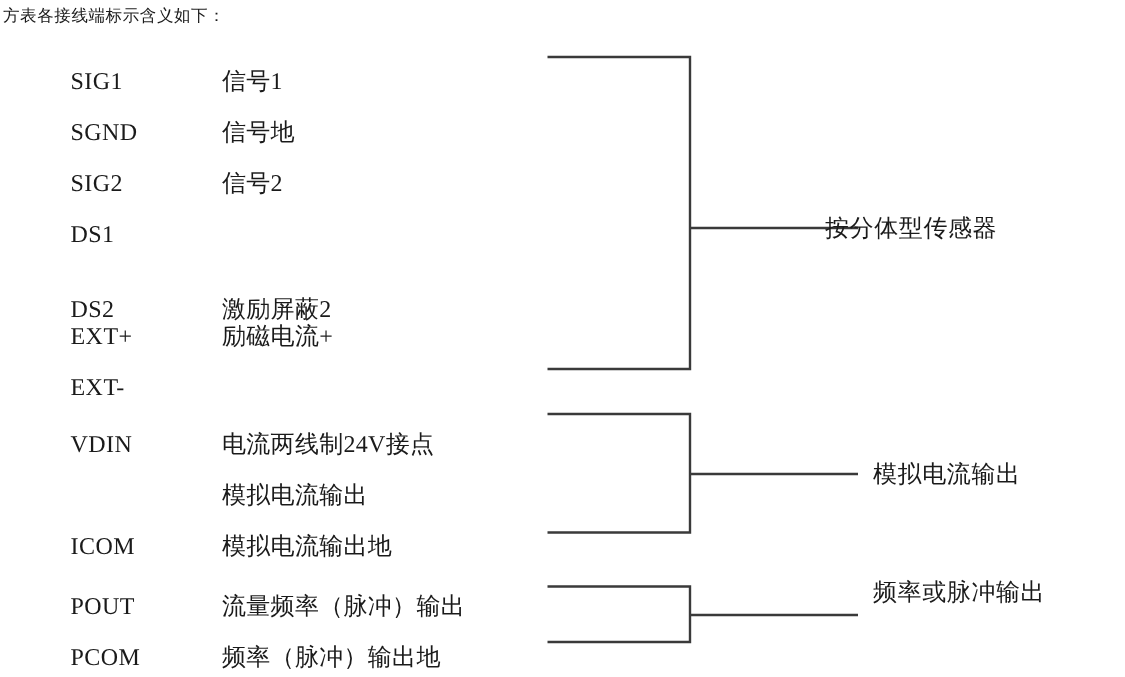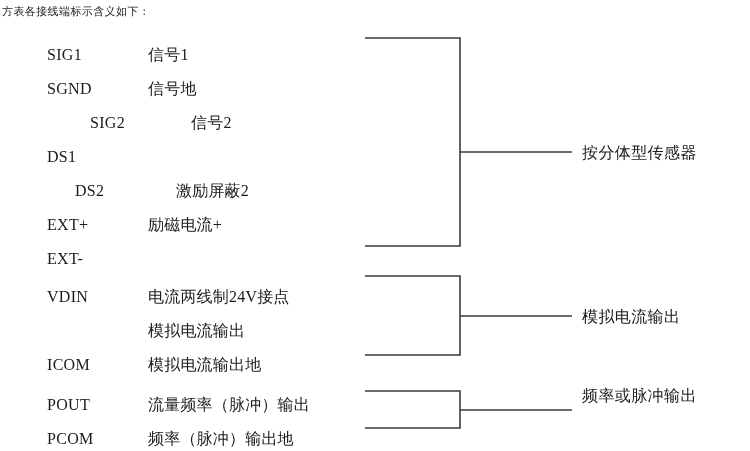--- a/index.html
+++ b/index.html
@@ -90,28 +90,28 @@
 
   <div class="rows">
       <div class="row" style="top: 14px;">
         <span class="code">SIG1</span>
         <span class="desc">信号1</span>
       </div>
       <div class="row" style="top: 48px;">
         <span class="code">SGND</span>
         <span class="desc">信号地</span>
       </div>
-      <div class="row" style="top: 82px; margin-left: 43px;">
+      <div class="row" style="top: 82px;">
         <span class="code">SIG2</span>
         <span class="desc">信号2</span>
       </div>
       <div class="row" style="top: 116px;">
         <span class="code">DS1</span>
       </div>
-      <div class="row" style="top: 150px; margin-left: 28px;">
+      <div class="row" style="top: 166px;">
         <span class="code">DS2</span>
         <span class="desc">激励屏蔽2</span>
       </div>
       <div class="row" style="top: 184px;">
         <span class="code">EXT+</span>
         <span class="desc">励磁电流+</span>
       </div>
       <div class="row" style="top: 218px;">
         <span class="code">EXT-</span>
       </div>
@@ -146,18 +146,18 @@
         <path d="M 365 276 L 460 276 L 460 355 L 365 355" fill="none" stroke="#3a3a3a" stroke-width="1.6"></path>
         <line x1="460" y1="316" x2="572" y2="316" stroke="#3a3a3a" stroke-width="1.6"></line>
       </g>
       <g>
         <path d="M 365 391 L 460 391 L 460 428 L 365 428" fill="none" stroke="#3a3a3a" stroke-width="1.6"></path>
         <line x1="460" y1="410" x2="572" y2="410" stroke="#3a3a3a" stroke-width="1.6"></line>
       </g>
     </svg>
 
   <div>
-      <div class="group-label" style="left: 582px; top: 143px;">按分体型传感器</div>
+      <div class="group-label" style="left: 550px; top: 143px;">按分体型传感器</div>
       <div class="group-label" style="left: 582px; top: 307px;">模拟电流输出</div>
       <div class="group-label" style="left: 582px; top: 386px;">频率或脉冲输出</div>
     </div>
 
 </div>
 
 </body></html>

